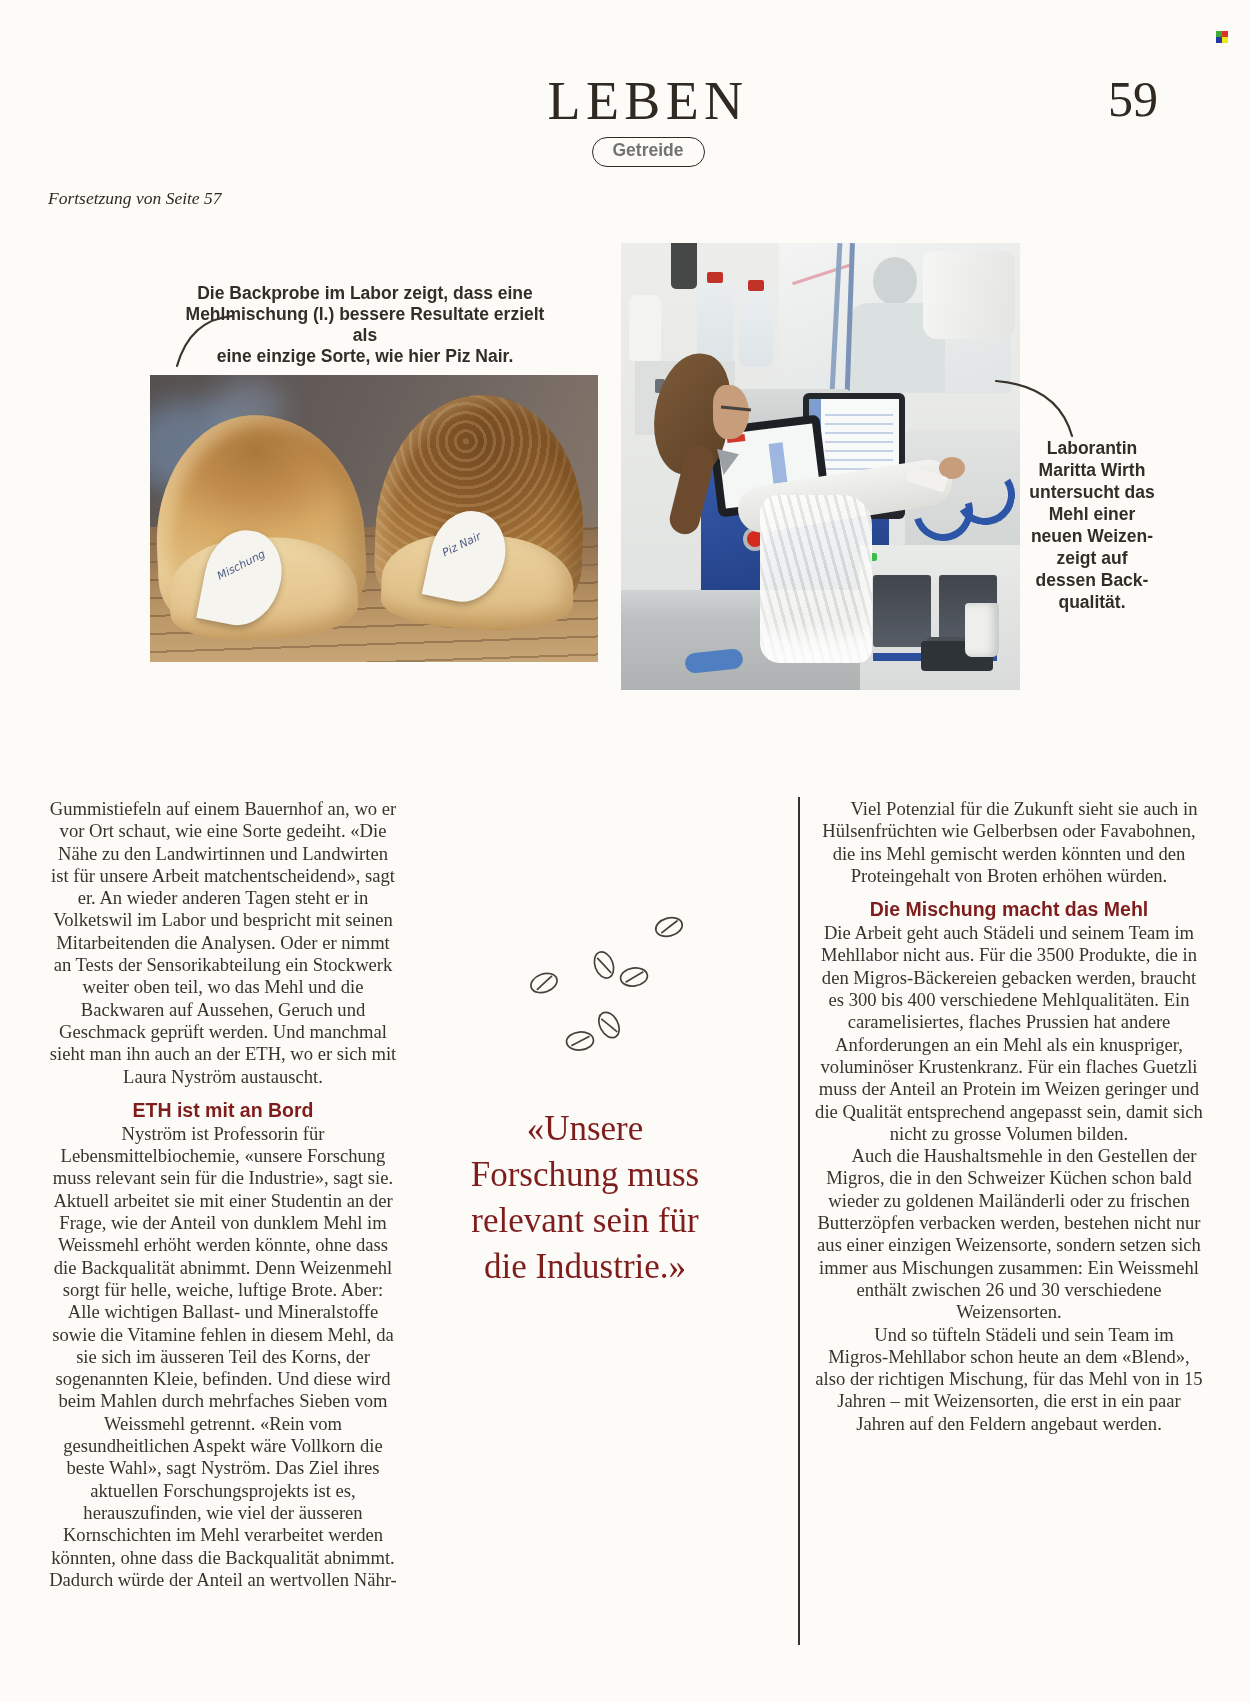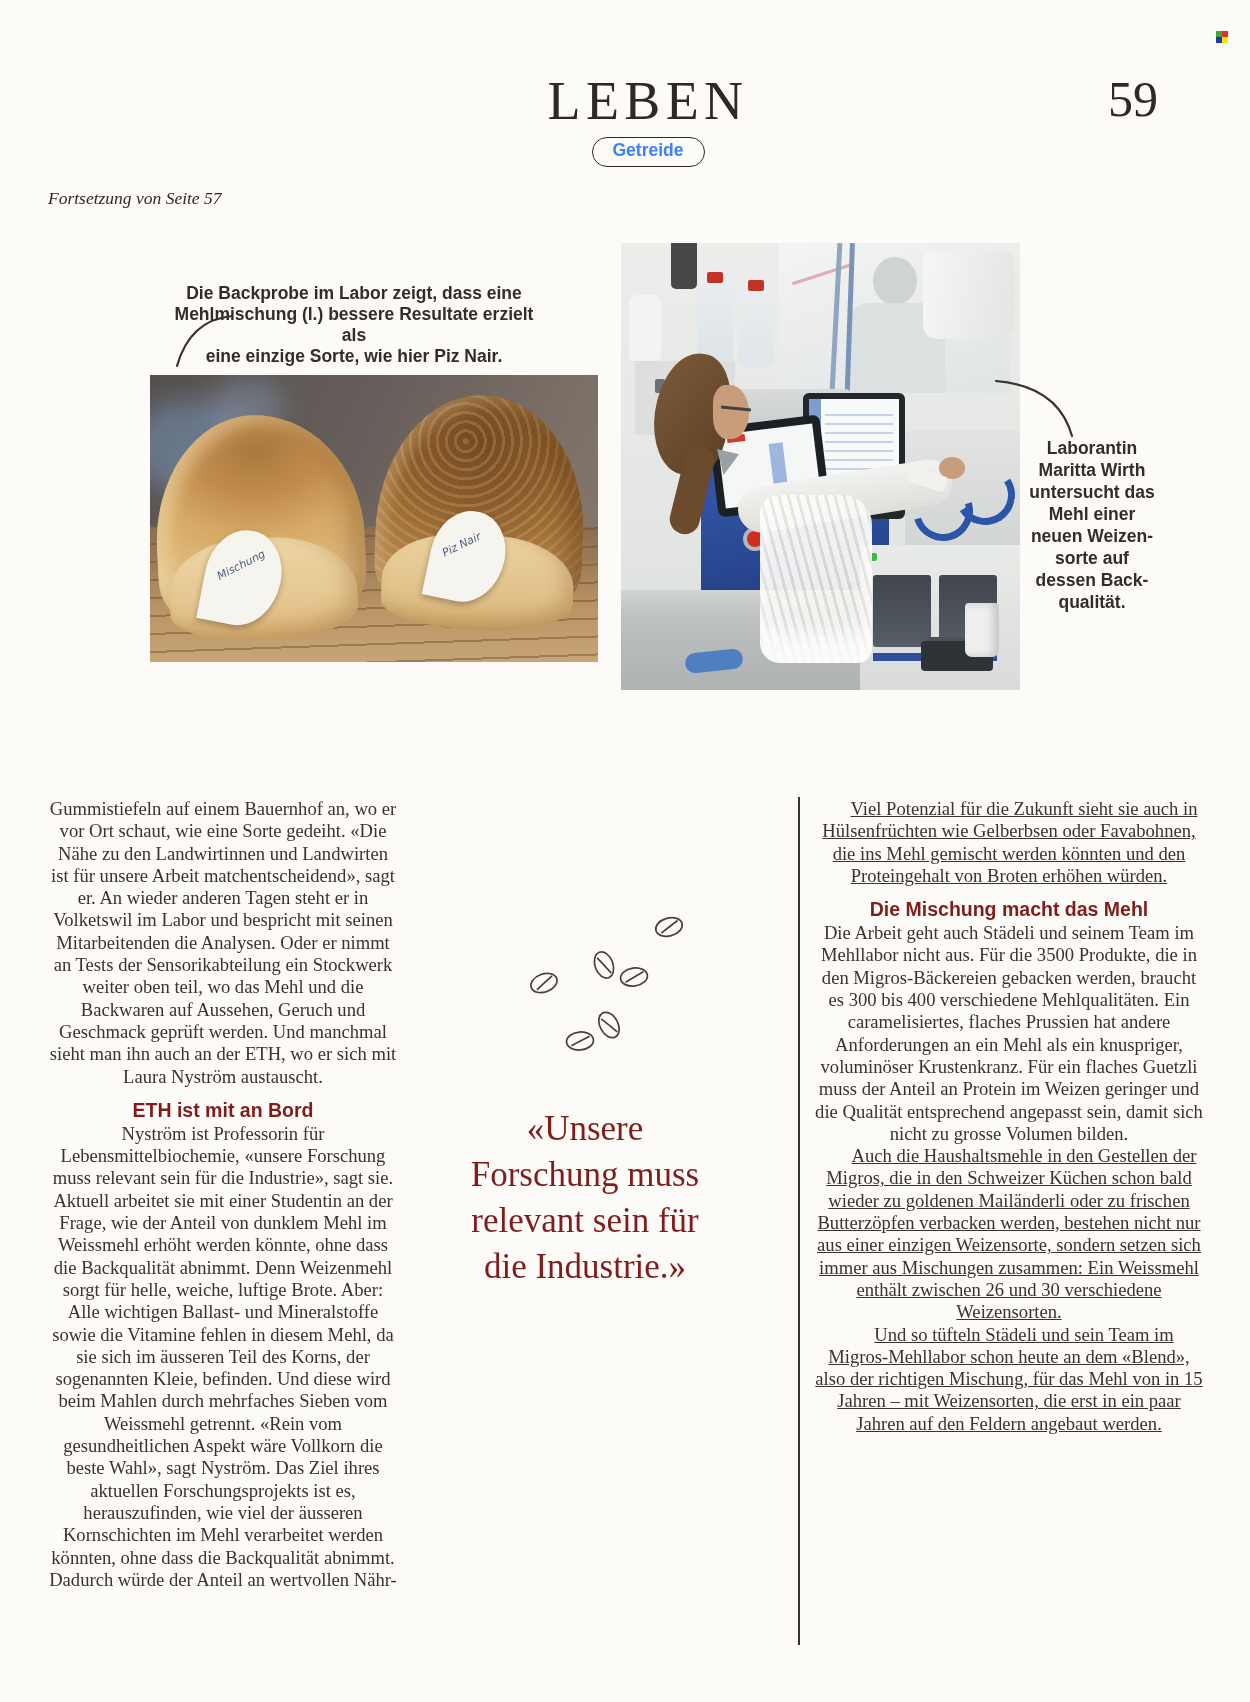--- a/index.html
+++ b/index.html
@@ -3,30 +3,30 @@
 <meta charset="utf-8">
 <style>
   html,body{margin:0;padding:0;}
   .page{position:relative;width:1250px;height:1702px;background:#fcfbf8;overflow:hidden;
         font-family:"Liberation Serif",serif;color:#3a332b;}
 
   
   .masthead{position:absolute;left:0;top:74px;width:1226px;text-align:center;padding-left:35px;}
   .masthead h1{margin:0;font:400 54px/1 "Liberation Serif",serif;letter-spacing:.10em;color:#2f2922;}
   .badge{display:inline-block;margin-top:9px;border:1.6px solid #2f2922;border-radius:22px;
-         padding:4px 20px 6px;font:700 17.5px/1 "Liberation Sans",sans-serif;color:#3b82f6;}
+         padding:4px 20px 6px;font:700 17.5px/1 "Liberation Sans",sans-serif;color:#737373;}
   .page-number{position:absolute;left:1088px;top:74px;width:90px;text-align:center;
                font:400 50px/1 "Liberation Serif",serif;color:#2f2922;}
   .reg-mark{position:absolute;left:1216px;top:31px;width:12px;height:12px;display:grid;
             grid-template-columns:6px 6px;grid-template-rows:6px 6px;}
   .continuation{position:absolute;left:48px;top:188px;font:italic 400 17.5px/1.2 "Liberation Serif",serif;color:#2f2922;}
 
   
   .caption{position:absolute;text-align:center;font:700 17.5px/21px "Liberation Sans",sans-serif;color:#332d27;}
-  .caption-left{left:174px;top:283px;width:360px;}
+  .caption-left{left:185px;top:283px;width:360px;}
   .caption-right{left:1020px;top:437px;width:144px;line-height:22px;}
   .arc{position:absolute;}
 
   
   .photo-bread{position:absolute;left:150px;top:375px;width:448px;height:287px;overflow:hidden;
                background:linear-gradient(115deg,#55504f 0%,#665e5b 40%,#7a6e66 72%,#8a7a6d 100%);}
   .bp-blue{position:absolute;border-radius:50%;filter:blur(13px);}
   .bp-blue.b1{left:-22px;top:26px;width:125px;height:92px;background:rgba(118,148,184,.55);}
   .bp-blue.b2{left:62px;top:4px;width:72px;height:58px;background:rgba(142,166,196,.4);}
   .bp-table{position:absolute;left:0;bottom:0;width:100%;height:47%;
@@ -142,21 +142,21 @@
   .lp-gloves{left:64px;top:408px;width:58px;height:20px;border-radius:10px;background:#4f7fc0;transform:rotate(-6deg);}
 
   
   .beans{position:absolute;left:500px;top:895px;width:230px;height:170px;}
   .bean{position:absolute;}
 
   
   .col{position:absolute;font:400 18.6px/22.3px "Liberation Serif",serif;color:#3a332b;
        text-align:center;hyphens:auto;}
   .col p{margin:0;}
-  .col p.indent{text-indent:30px;text-decoration:underline;}
+  .col p.indent{text-indent:30px;}
   .col .subhead{font:700 19.5px/22px "Liberation Sans",sans-serif;color:#7f1d1d;margin:11px 0 2px;}
   .col1{left:48px;top:798px;width:350px;}
   .col3{left:813px;top:798px;width:392px;}
   .col-rule{position:absolute;left:798px;top:797px;width:1.5px;height:848px;background:#3a332b;}
 
   
   .quote-block{position:absolute;left:418px;top:1106px;width:334px;text-align:center;}
   .pull-quote{margin:0;font:400 35px/46px "Liberation Serif",serif;color:#7f1d1d;}
   .attribution{margin-top:14px;font:700 17px/21px "Liberation Sans",sans-serif;color:#332d27;}
 </style>
@@ -267,21 +267,21 @@
 
   <svg class="arc" style="left:988px;top:372px" width="96" height="70" viewBox="0 0 96 70">
     <path d="M8,9 Q70,14 84,64" fill="none" stroke="#3a332c" stroke-width="2.2" stroke-linecap="round"></path>
   </svg>
   <div class="caption caption-right">
       <div>Laborantin</div>
       <div>Maritta Wirth</div>
       <div>untersucht das</div>
       <div>Mehl einer</div>
       <div>neuen Weizen-</div>
-      <div>sorte auf</div>
+      <div>zeigt auf</div>
       <div>dessen Back-</div>
       <div>qualität.</div>
     </div>
 
   <div class="beans">
     <svg class="bean" style="left:153px;top:20px;transform:rotate(-15deg)" width="32" height="24" viewBox="-16 -12 32 24">
         <ellipse rx="13.5" ry="9" fill="none" stroke="#48403a" stroke-width="1.7"></ellipse>
         <path d="M-9,4 Q0,0 10,-4" fill="none" stroke="#48403a" stroke-width="1.7"></path>
       </svg>
     <svg class="bean" style="left:88px;top:58px;transform:rotate(70deg)" width="32" height="24" viewBox="-16 -12 32 24">

